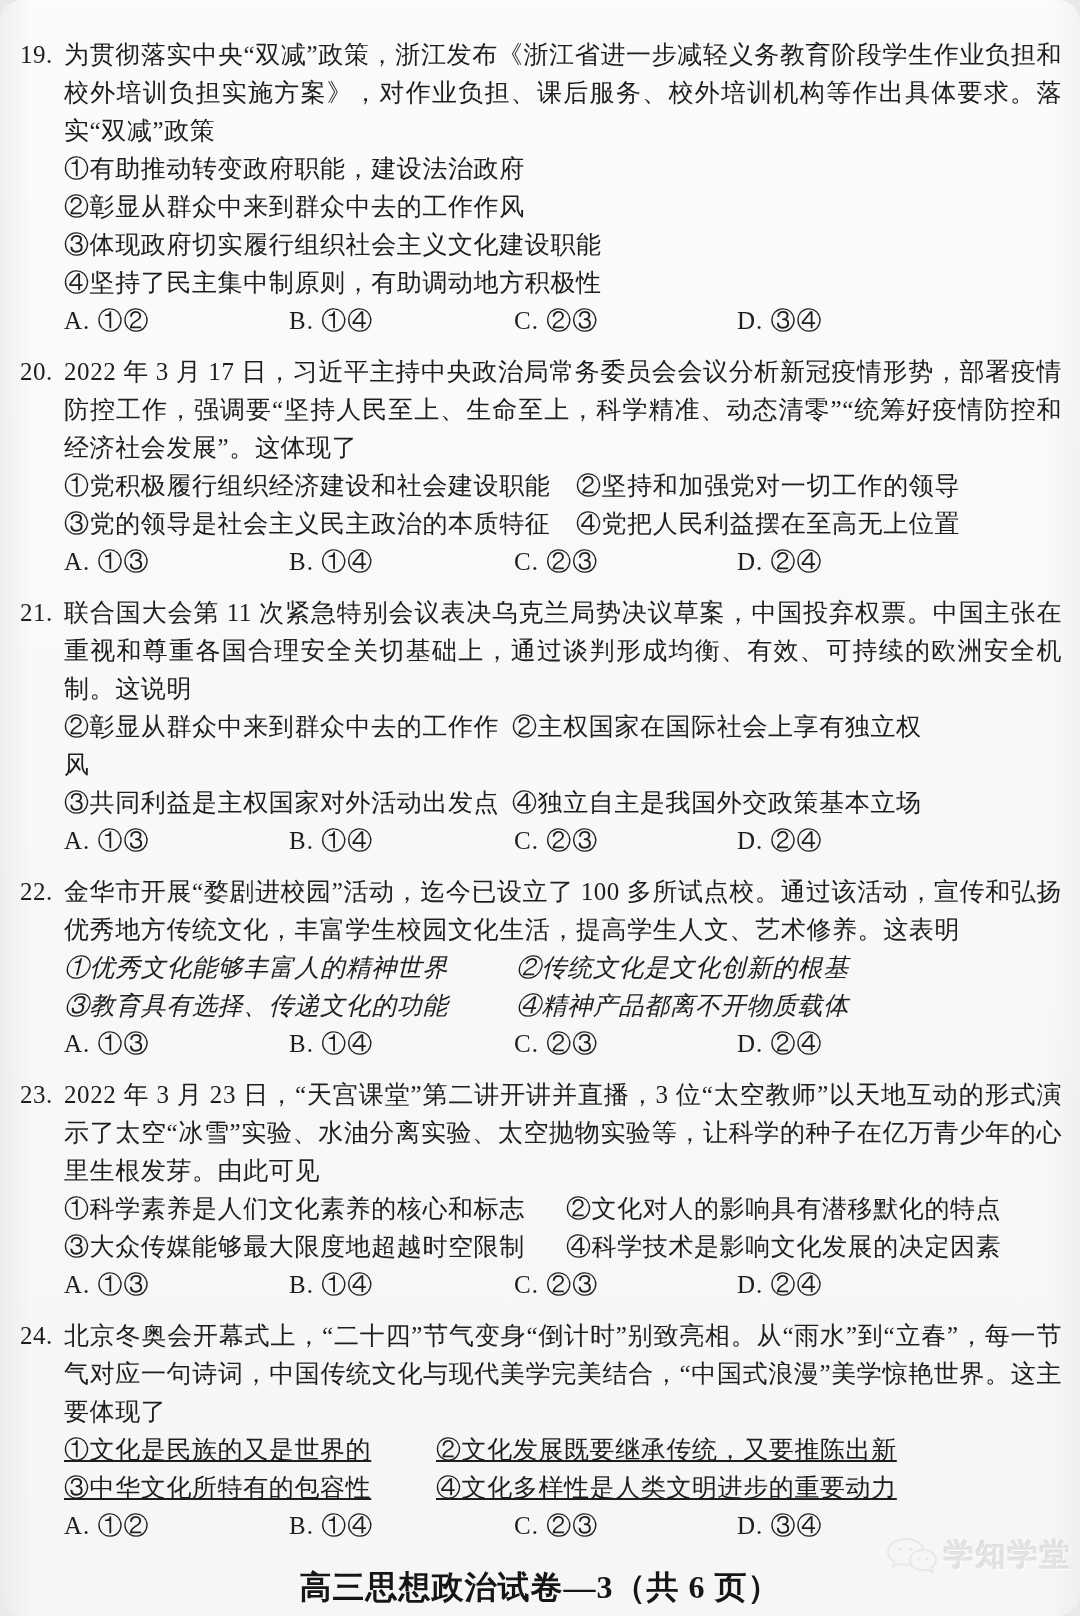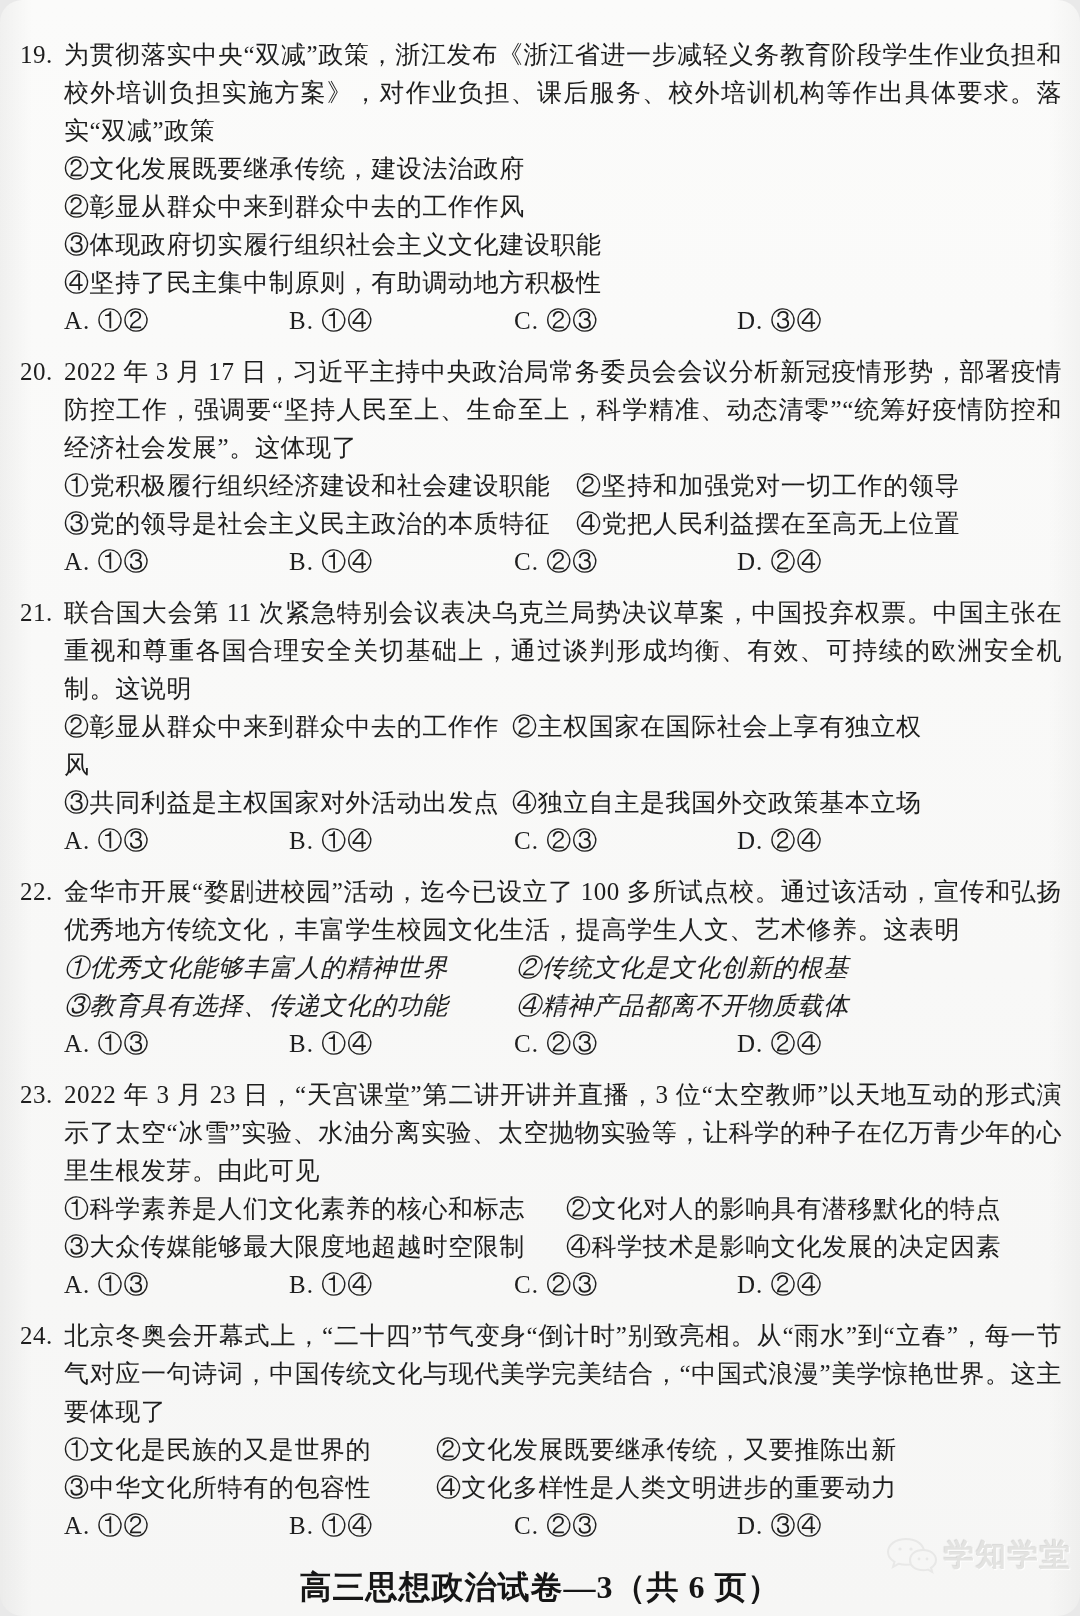--- a/index.html
+++ b/index.html
@@ -30,21 +30,21 @@
     text-align:justify;
     letter-spacing:0.6px;
   }
   .items{font-size:25px;line-height:38px;letter-spacing:0.6px;}
   .items.one-col .statement{display:block;}
   .items.two-col{display:grid;}
   .q20-cols{grid-template-columns:512px 1fr;}
   .q21-cols{grid-template-columns:448px 1fr;}
   .q22-cols{grid-template-columns:452px 1fr;font-style:italic;}
   .q23-cols{grid-template-columns:502px 1fr;}
-  .q24-cols{grid-template-columns:372px 1fr;}
+  .q24-cols{grid-template-columns:372px 1fr;text-decoration:underline;}
   .choices{
     display:grid;
     grid-template-columns:225px 225px 223px auto;
     font-size:25px;line-height:38px;
     letter-spacing:1px;
   }
   footer.page-footer{
     position:absolute;left:0;right:0;bottom:6px;
     text-align:center;
     font-size:32px;font-weight:bold;
@@ -66,21 +66,21 @@
 </head>
 <body>
 
 <div class="page">
 
   <section class="question">
     <span class="qnum">19.</span>
     <div class="qbody">
       <p class="stem">为贯彻落实中央“双减”政策，浙江发布《浙江省进一步减轻义务教育阶段学生作业负担和校外培训负担实施方案》，对作业负担、课后服务、校外培训机构等作出具体要求。落实“双减”政策</p>
       <div class="items one-col">
-        <span class="statement">②文化发展既要继承传统，建设法治政府</span>
+        <span class="statement">①有助推动转变政府职能，建设法治政府</span>
         <span class="statement">②彰显从群众中来到群众中去的工作作风</span>
         <span class="statement">③体现政府切实履行组织社会主义文化建设职能</span>
         <span class="statement">④坚持了民主集中制原则，有助调动地方积极性</span>
       </div>
       <div class="choices">
         <span>A. ①②</span>
         <span>B. ①④</span>
         <span>C. ②③</span>
         <span>D. ③④</span>
       </div>

